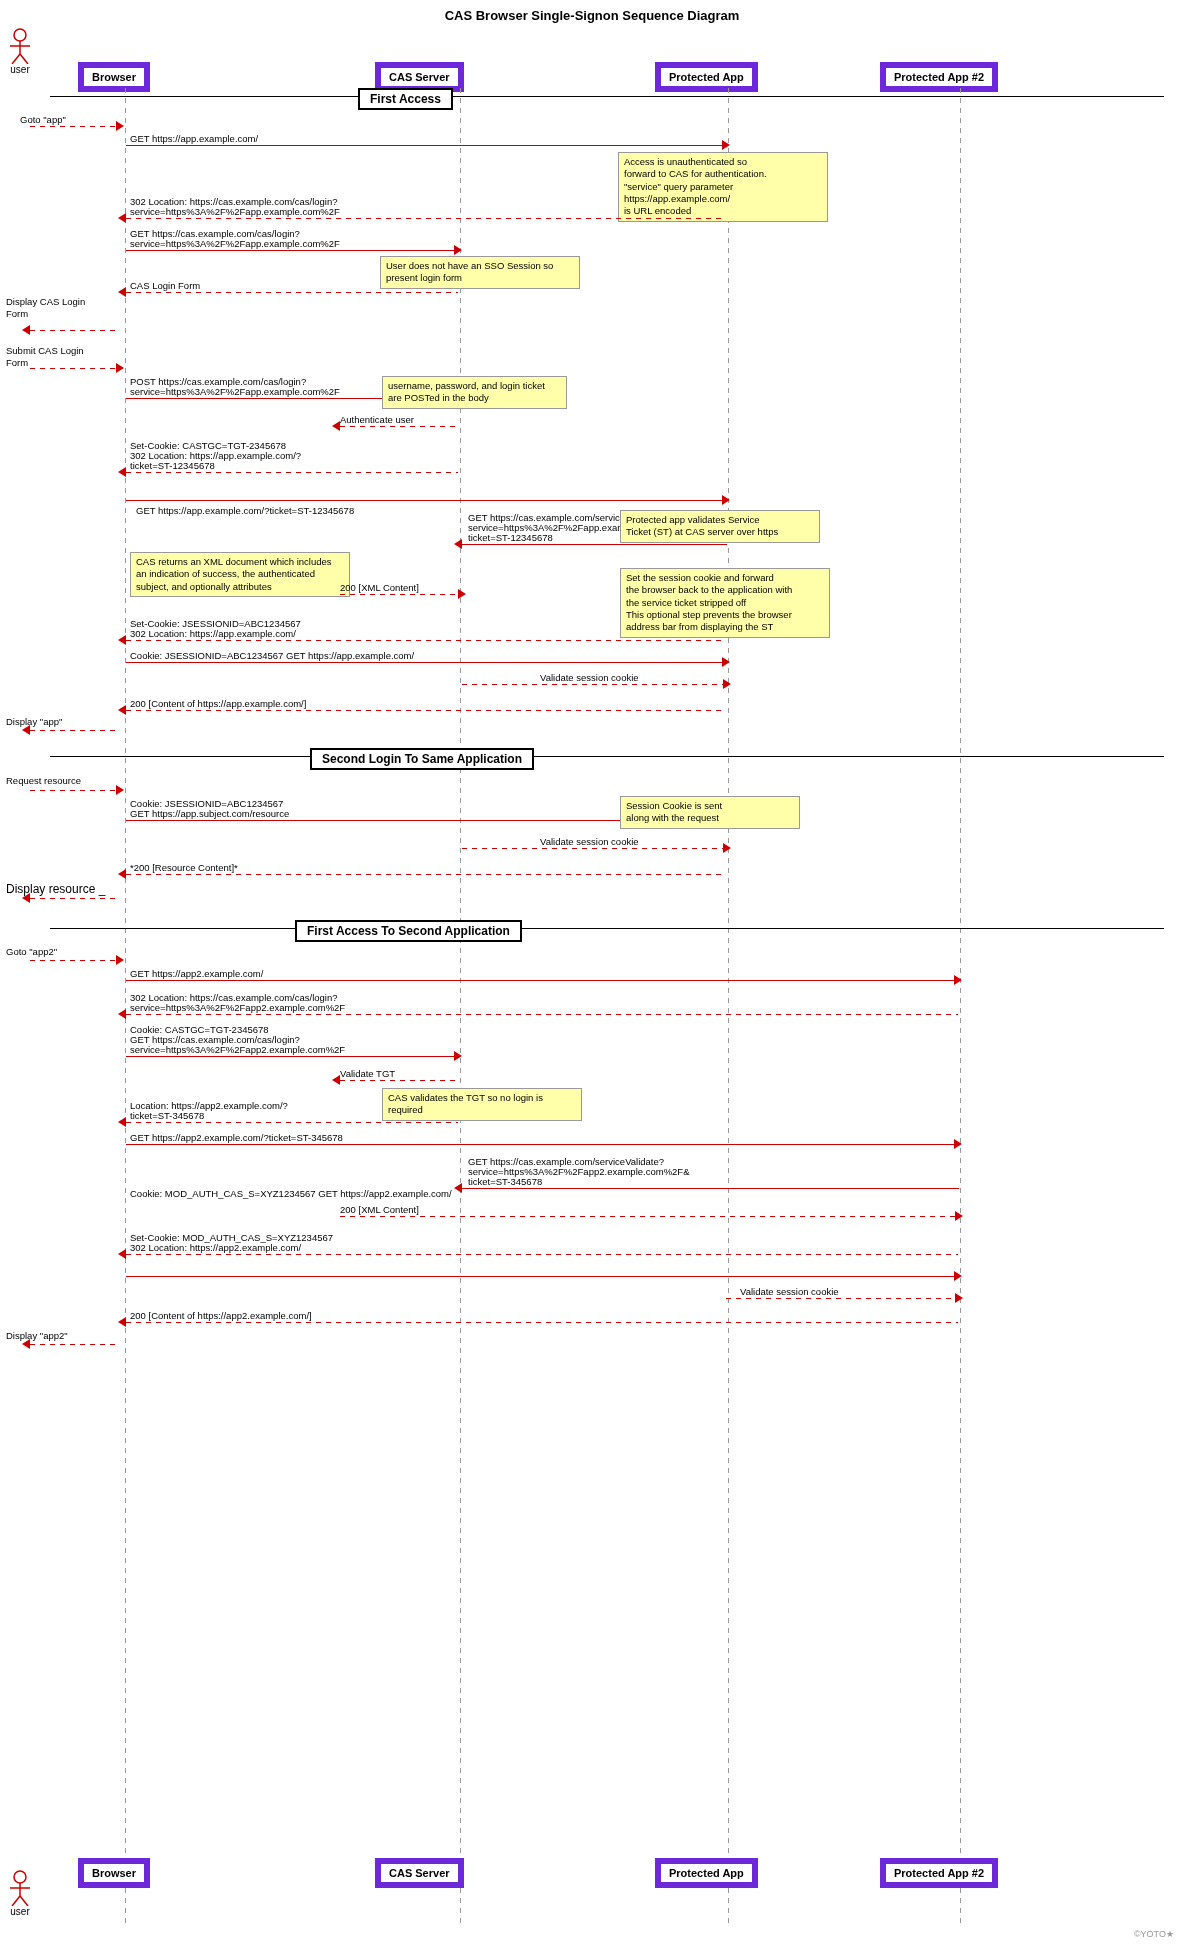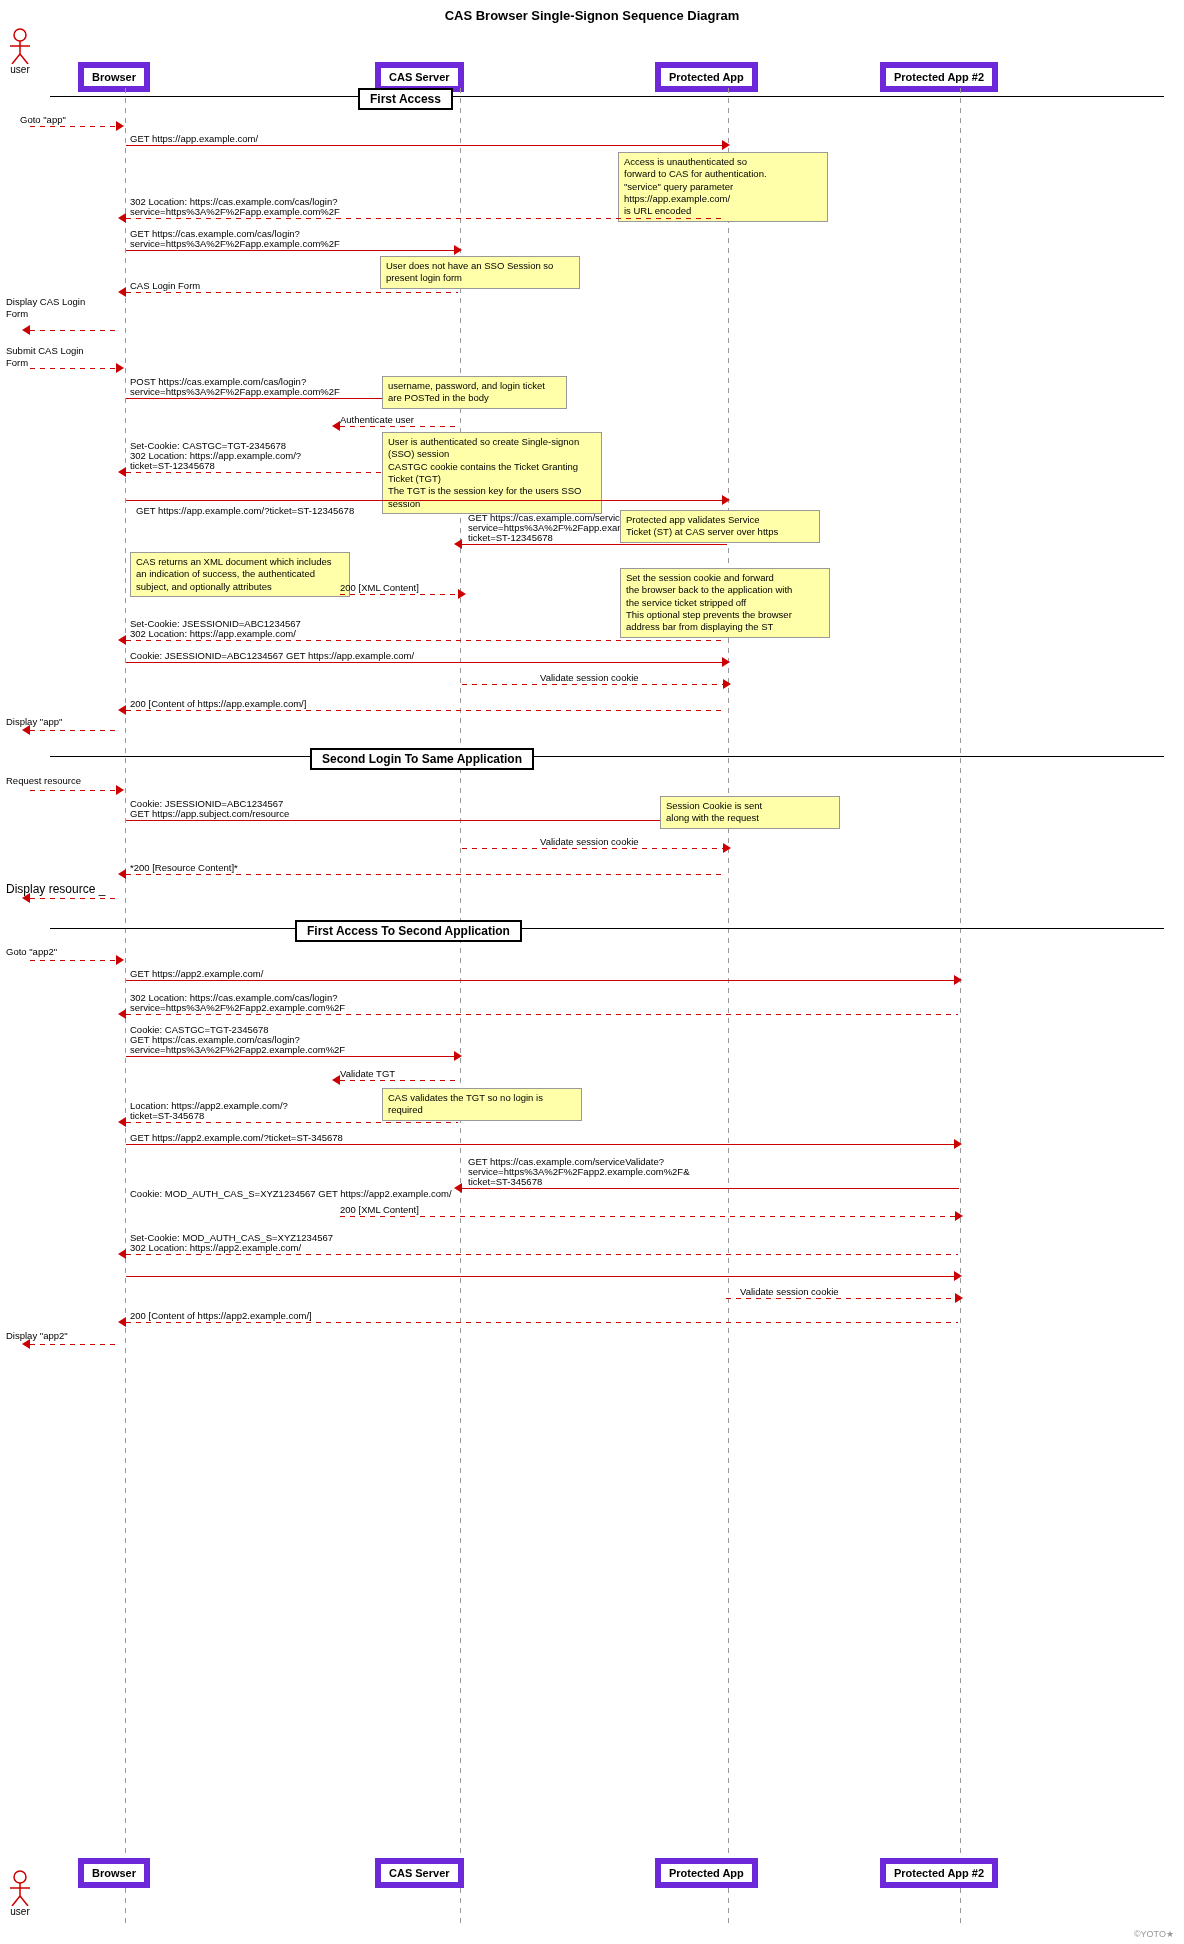--- a/index.html
+++ b/index.html
@@ -200,23 +200,20 @@
   <div class="msg-label" style="left:340px; top:414px;">Authenticate user</div>
   <div class="arrow-dashed" style="left:340px; top:426px; width:118px;"></div>
   <div class="arrowhead-left" style="left:332px; top:421px;"></div>
 
   <div class="msg-label" style="left:130px; top:440px;">Set-Cookie: CASTGC=TGT-2345678</div>
   <div class="msg-label" style="left:130px; top:450px;">302 Location: https://app.example.com/?</div>
   <div class="msg-label" style="left:130px; top:460px;">ticket=ST-12345678</div>
   <div class="arrow-dashed" style="left:126px; top:472px; width:332px;"></div>
   <div class="arrowhead-left" style="left:118px; top:467px;"></div>
 
-  <div class="note-box" style="left:382px; top:432px; width:220px;">
-    User is authenticated so create Single-signon (SSO) session<br>CASTGC cookie contains the Ticket Granting Ticket (TGT)<br>The TGT is the session key for the users SSO session
-  </div>
 
   <div class="msg-label" style="left:136px; top:488px;margin-top:17px;">GET https://app.example.com/?ticket=ST-12345678</div>
   <div class="arrow-line" style="left:126px; top:500px; width:600px;"></div>
   <div class="arrowhead-right" style="left:722px; top:495px;"></div>
 
   <div class="msg-label" style="left:468px; top:512px;">GET https://cas.example.com/serviceValidate?</div>
   <div class="msg-label" style="left:468px; top:522px;">service=https%3A%2F%2Fapp.example.com%2F&amp;</div>
   <div class="msg-label" style="left:468px; top:532px;">ticket=ST-12345678</div>
   <div class="arrow-line" style="left:462px; top:544px; width:265px;"></div>
   <div class="arrowhead-left" style="left:454px; top:539px;"></div>
@@ -263,21 +260,21 @@
 
   <div style="position:absolute; left:6px; top:775px; font-size:9.5px;">Request resource</div>
   <div class="arrow-dashed" style="left:30px; top:790px; width:90px;"></div>
   <div class="arrowhead-right" style="left:116px; top:785px;"></div>
 
   <div class="msg-label" style="left:130px; top:798px;">Cookie: JSESSIONID=ABC1234567</div>
   <div class="msg-label" style="left:130px; top:808px;">GET https://app.subject.com/resource</div>
   <div class="arrow-line" style="left:126px; top:820px; width:600px;"></div>
   <div class="arrowhead-right" style="left:722px; top:815px;"></div>
 
-  <div class="note-box" style="left:620px; top:796px; width:180px;margin-left:40px;">
+  <div class="note-box" style="left:620px; top:796px; width:180px;">
     Session Cookie is sent<br>along with the request
   </div>
 
   <div class="msg-label" style="left:540px; top:836px;">Validate session cookie</div>
   <div class="arrow-dashed" style="left:462px; top:848px; width:265px;"></div>
   <div class="arrowhead-right" style="left:723px; top:843px;"></div>
 
   <div class="msg-label" style="left:130px; top:862px;">*200 [Resource Content]*</div>
   <div class="arrow-dashed" style="left:126px; top:874px; width:600px;"></div>
   <div class="arrowhead-left" style="left:118px; top:869px;"></div>

